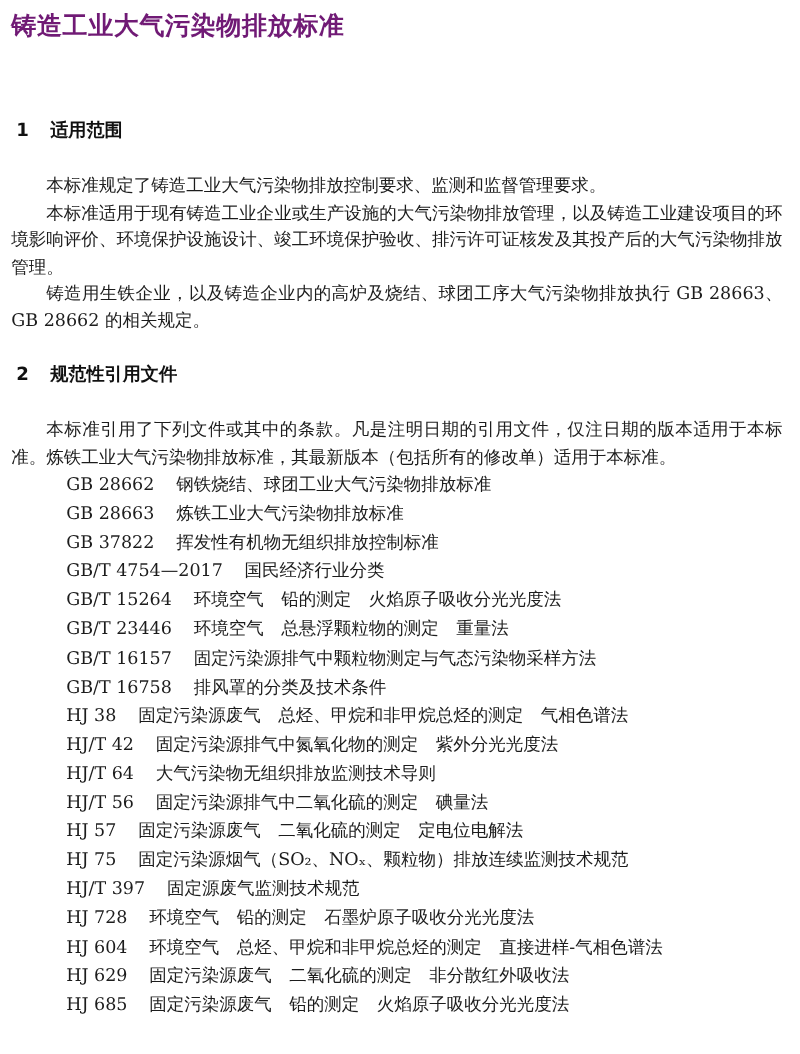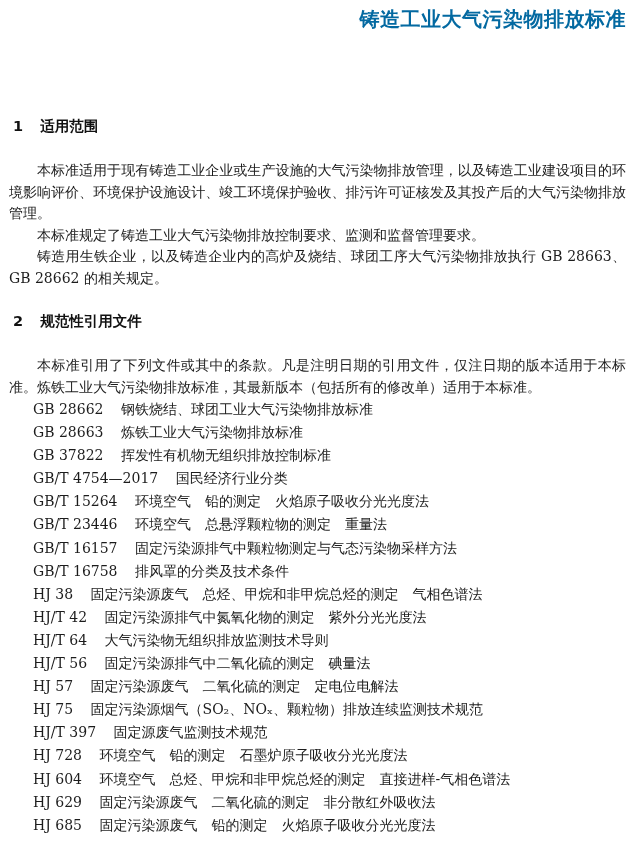--- a/index.html
+++ b/index.html
@@ -14,29 +14,29 @@
     margin: 0;
     background: #ffffff;
     color: #1c1c1c;
     overflow: hidden;
     box-sizing: border-box;
     padding: 6px 14px 0 9px;
     font-family: "DejaVu Serif", "Liberation Serif", serif;
   }
   .doc-title {
     margin: 2px 0 0 0;
-    text-align: right;
-    font-family: Liberation Mono, monospace;
+    text-align: left;
+    font-family: Liberation Sans, sans-serif;
     font-weight: bold;
     font-size: 20px;
     line-height: 26px;
     letter-spacing: 0.5px;
-    color: #0369a1;
+    color: #701a75;
   }
-  #sections-root > .section:nth-child(1) { margin-top: 84px; }
+  #sections-root > .section:nth-child(1) { margin-top: 63px; }
   #sections-root > .section:nth-child(2) { margin-top: 24px; }
   .section-heading {
     margin: 0;
     font-family: "DejaVu Sans", "Liberation Sans", sans-serif;
     font-weight: bold;
     font-size: 14.5px;
     line-height: 16px;
     color: #111;
   }
   .section-number { margin-left: 4px; margin-right: 12px; }
@@ -48,38 +48,39 @@
     text-indent: 2em;
     text-align: justify;
     color: #1c1c1c;
   }
   .references { margin-left: 24px; margin-top: 0; }
   .ref-item {
     font-size: 14px;
     line-height: 23.1px;
     white-space: nowrap;
     color: #1c1c1c;
+    margin-left: 20px;
   }
   .ref-code { margin-right: 13px; }
 </style>
 </head>
 <body>
 
 <div class="page">
   <h1 class="doc-title">铸造工业大气污染物排放标准</h1>
   <div id="sections-root">
   <section class="section">
     <h2 class="section-heading">
       <span class="section-number">1</span>
       <span class="section-title">适用范围</span>
     </h2>
     <div class="paragraphs">
+  <p class="para">本标准规定了铸造工业大气污染物排放控制要求、监测和监督管理要求。</p>
+
   <p class="para">本标准适用于现有铸造工业企业或生产设施的大气污染物排放管理，以及铸造工业建设项目的环境影响评价、环境保护设施设计、竣工环境保护验收、排污许可证核发及其投产后的大气污染物排放管理。</p>
-
-  <p class="para">本标准规定了铸造工业大气污染物排放控制要求、监测和监督管理要求。</p>
 
   <p class="para">铸造用生铁企业，以及铸造企业内的高炉及烧结、球团工序大气污染物排放执行 GB 28663、GB 28662 的相关规定。</p>
 </div>
 
   </section>
 
   <section class="section">
     <h2 class="section-heading">
       <span class="section-number">2</span>
       <span class="section-title">规范性引用文件</span>

